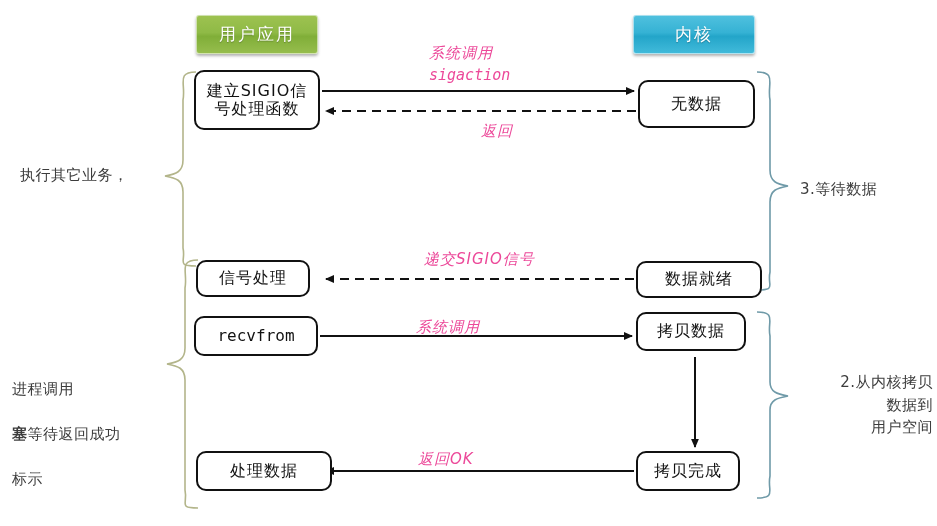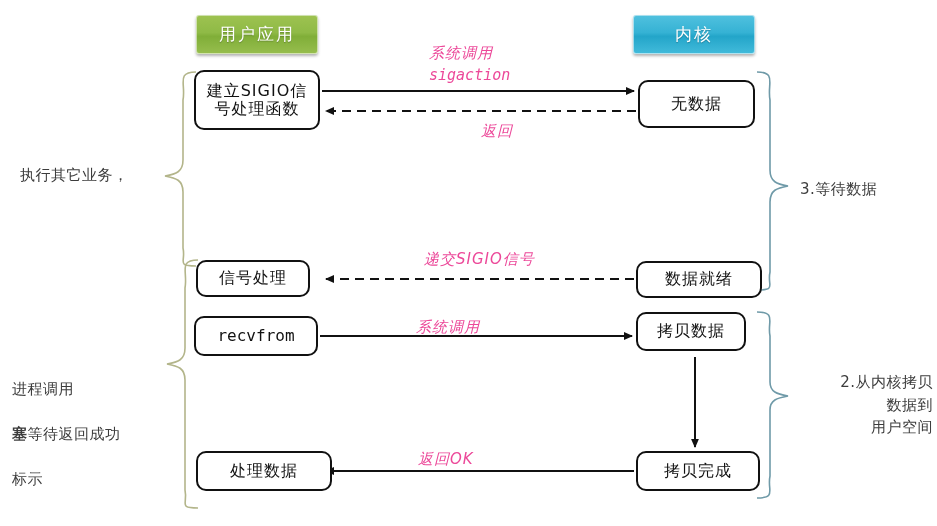--- a/index.html
+++ b/index.html
@@ -36,21 +36,21 @@
   }
   .node.mono{font-family:"DejaVu Sans Mono","Liberation Mono",monospace;letter-spacing:0px;align-items:center;}
 
   #node-sigio     {left:194px;top:70px; width:126px;height:60px;}
   #node-nodata    {left:638px;top:80px; width:117px;height:48px;}
   #node-sighandler{left:196px;top:260px;width:114px;height:37px;}
   #node-dataready {left:636px;top:261px;width:126px;height:37px;}
   #node-recvfrom  {left:194px;top:316px;width:124px;height:40px;}
   #node-copydata  {left:636px;top:312px;width:110px;height:39px;align-items:center;}
   #node-handledata{left:196px;top:451px;width:136px;height:40px;}
-  #node-copydone  {left:636px;top:451px;width:124px;height:40px;}
+  #node-copydone  {left:636px;top:451px;width:104px;height:40px;}
 
   
   .edge-label{
     position:absolute;color:#ec4899;font-size:15px;letter-spacing:1px;
     white-space:nowrap;text-align:right;font-style:italic;
   }
   .edge-label.mono{font-family:"DejaVu Sans Mono","Liberation Mono",monospace;letter-spacing:0;}
   #lbl-syscall1  {left:429px;top:44px;}
   #lbl-sigaction {left:429px;top:66px;}
   #lbl-return    {left:481px;top:122px;}

